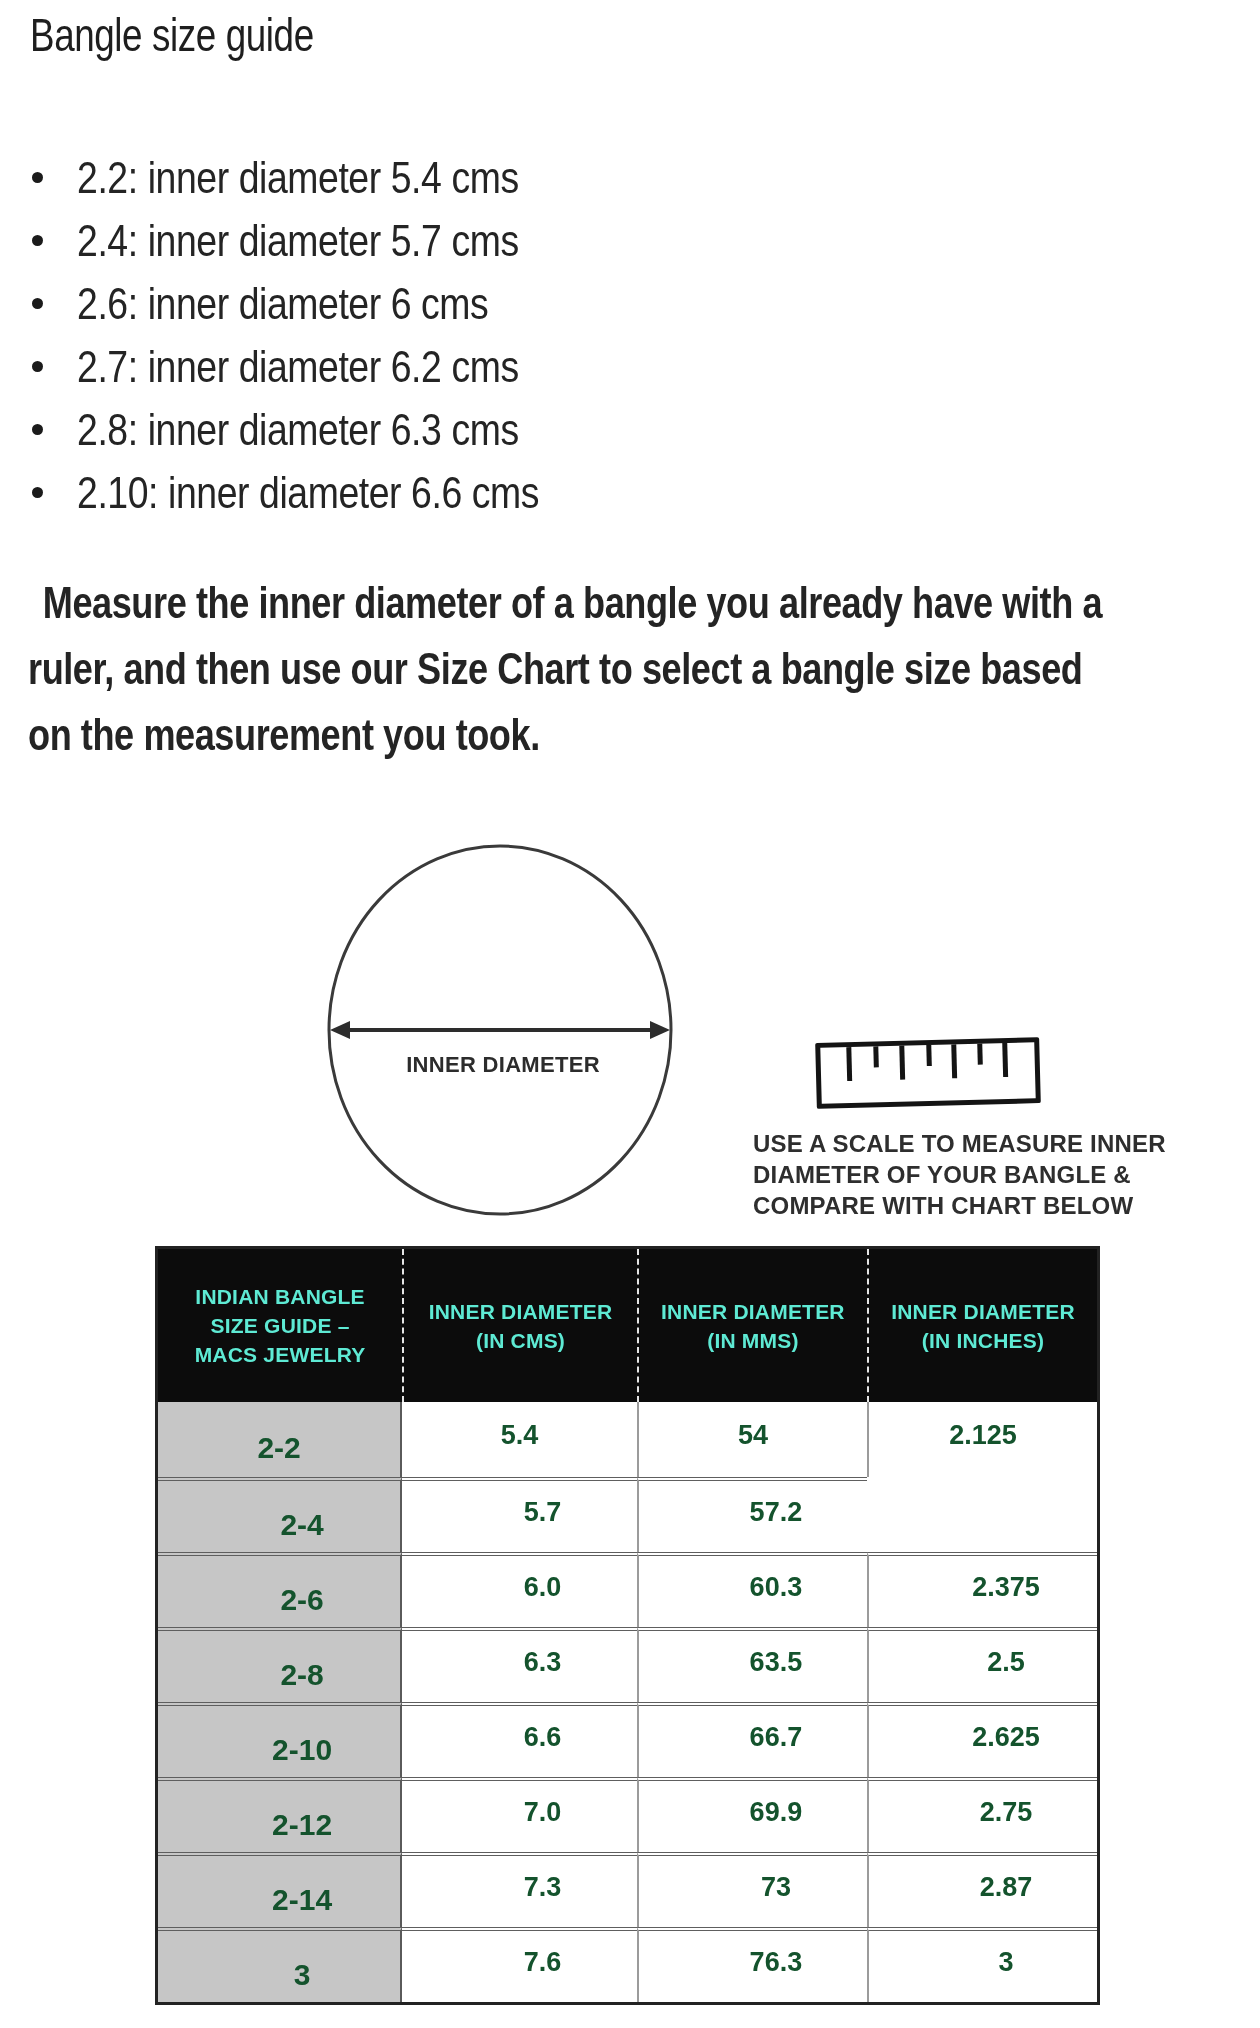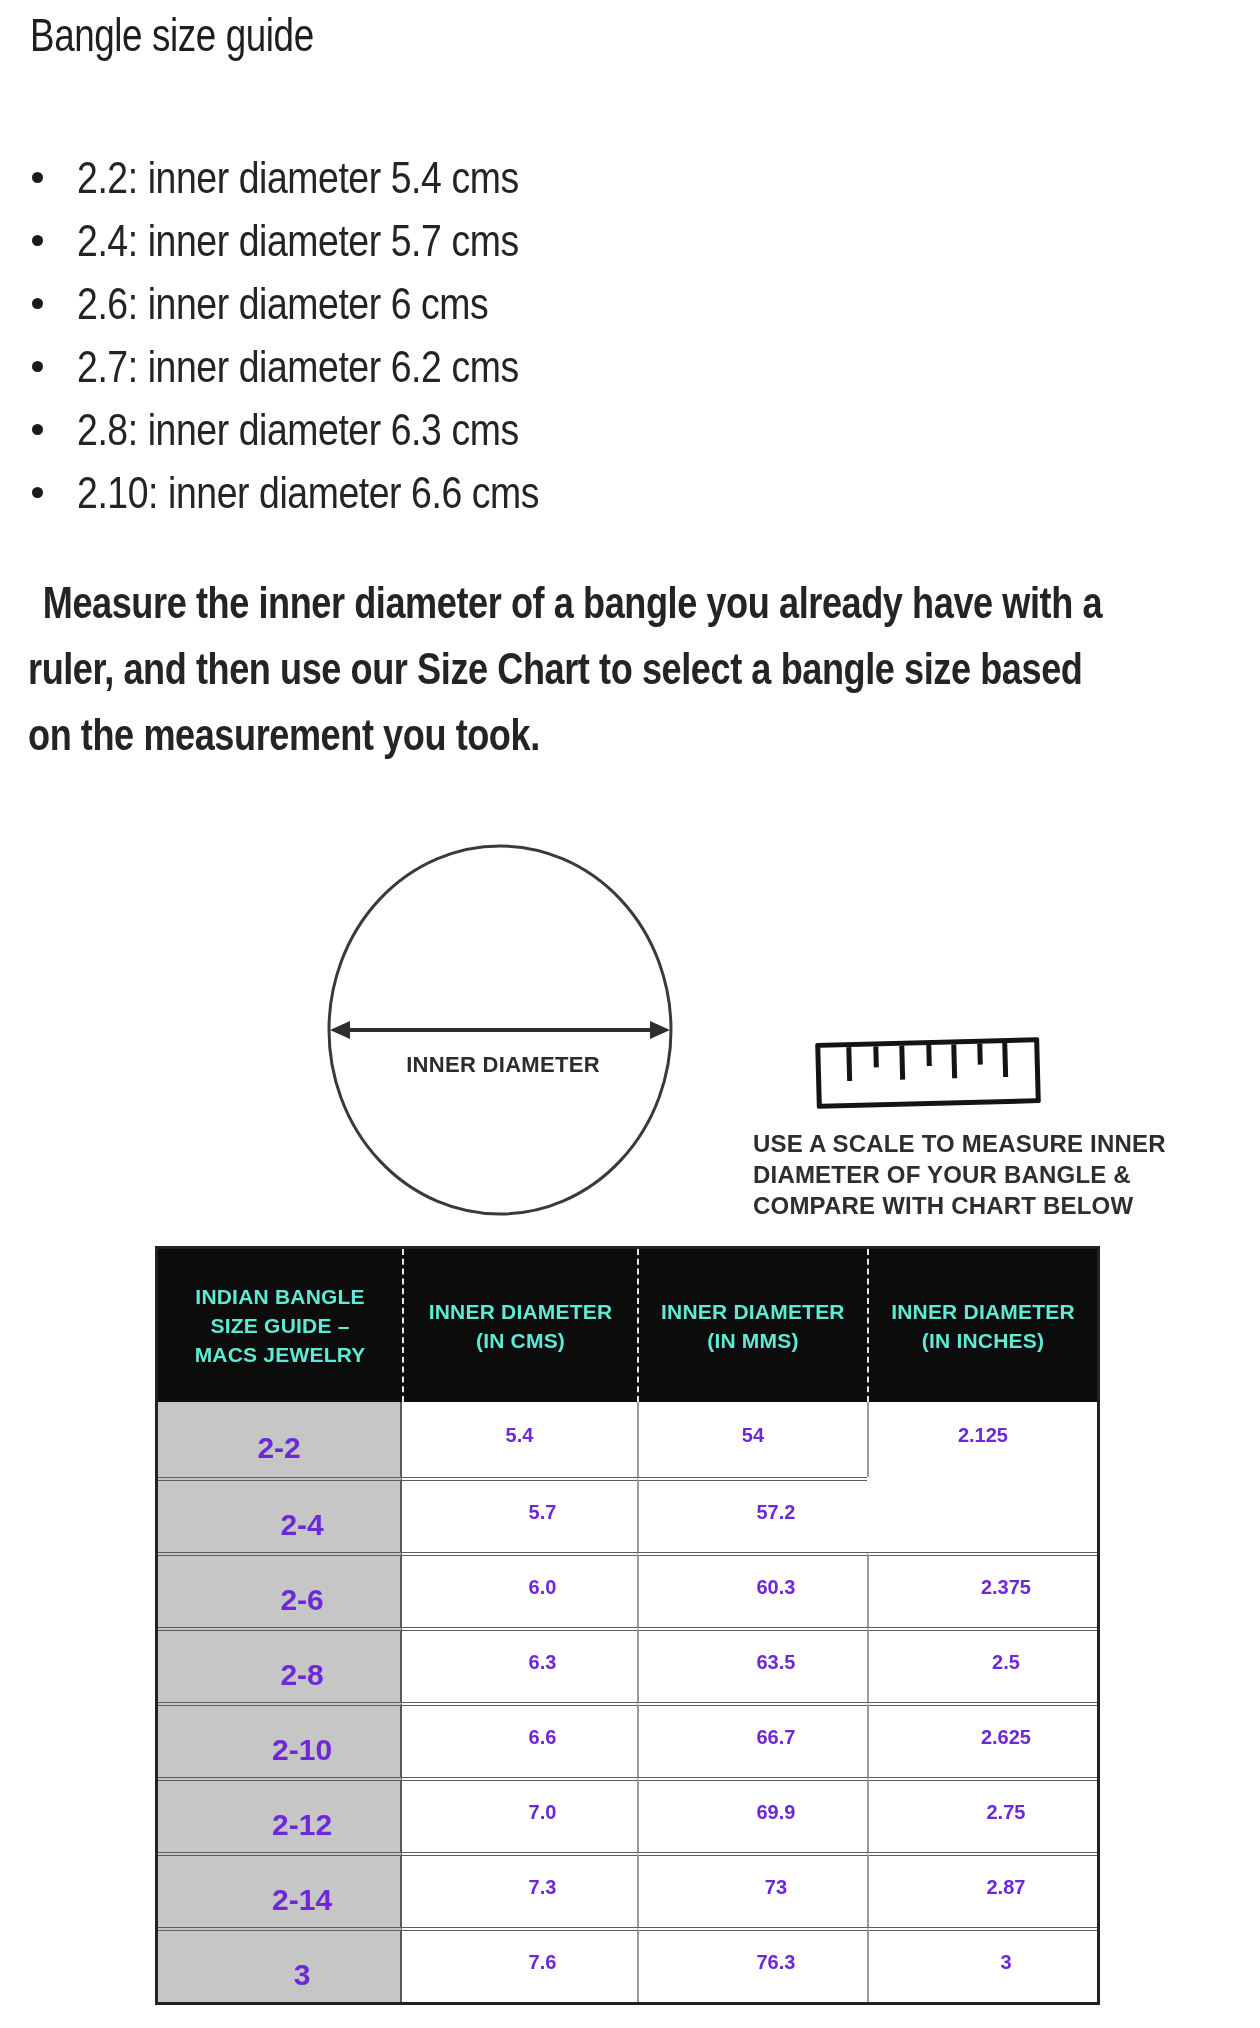--- a/index.html
+++ b/index.html
@@ -60,27 +60,27 @@
   .header-cell + .header-cell{border-left:2px dashed #e6e6e6;}
   .hc1{flex:0 0 26%;}
   .hc2{flex:0 0 25%;}
   .hc3{flex:0 0 24.5%;}
   .hc4{flex:1;}
   .table-body{flex:1;display:flex;flex-direction:column;}
   .table-row{flex:1;display:flex;box-sizing:border-box;}
   .table-row + .table-row .cell{border-top:4px double #5e5e5e;padding-left:46px;}
   .cell{
     box-sizing:border-box;display:flex;align-items:center;justify-content:center;
-    font-weight:bold;color:#6d28d9;background:#ffffff;
+    font-weight:bold;color:#14532d;background:#ffffff;
   }
   .size-cell{
     flex:0 0 26%;background:#c6c6c6;border-right:2px solid #5a5a5a;
     font-size:30px;padding-top:16px;
   }
-  .num-cell{font-size:20px;padding-bottom:8px;}
+  .num-cell{font-size:27px;padding-bottom:8px;}
   .cms-cell{flex:0 0 25%;}
   .mms-cell{flex:0 0 24.5%;border-left:2px solid #9b9b9b;}
   .inches-cell{flex:1;border-left:2px solid #9b9b9b;}
 </style>
 </head>
 <body>
 
 <div class="page">
 
   <div class="page-title">Bangle size guide</div>

